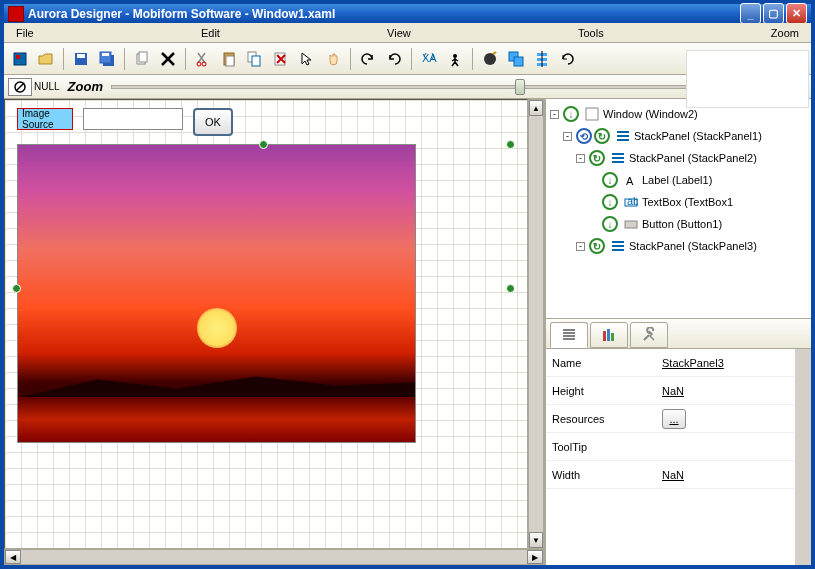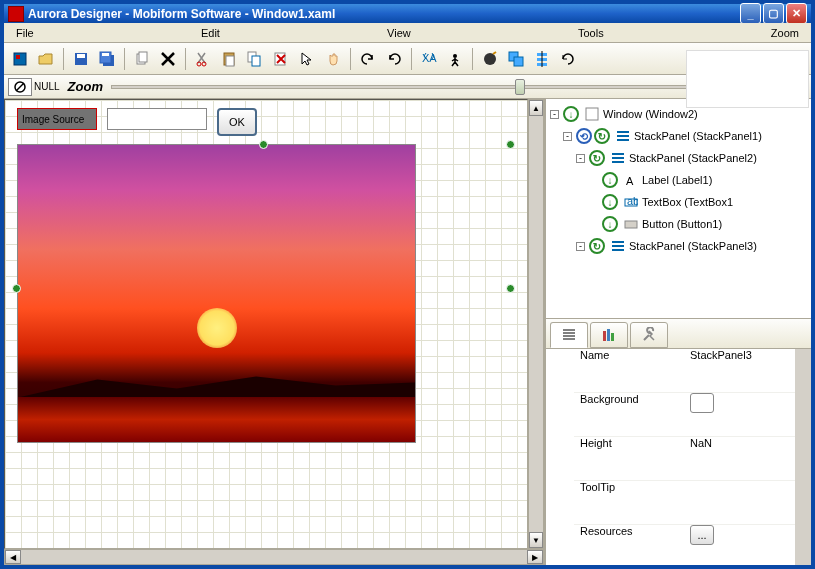--- a/index.html
+++ b/index.html
@@ -27,21 +27,21 @@
 .logo-area { position: absolute; right: 10px; top: 52px; width: 115px; height: 55px; background: white; display: flex; align-items: center; justify-content: center; font-size: 18px; font-weight: bold; font-family: 'Times New Roman', serif; background: linear-gradient(to right, #8a4a9a 0%, #d060a0 20%, #e07070 40%, #d0a060 60%, #80b060 80%, #5090c0 100%); -webkit-background-clip: text; color: transparent; letter-spacing: 2px; z-index: 5; }
 .logo-box { position: absolute; right: 6px; top: 50px; width: 123px; height: 58px; background: white; border: 1px solid #ddd; z-index: 4; }
 .main { flex: 1; display: flex; background: #ece9d8; overflow: hidden; }
 .left { width: 542px; display: flex; flex-direction: column; border-right: 2px solid #aca899; }
 .tabs { height: 22px; background: #d4d0c8; display: flex; align-items: flex-end; padding-left: 4px; }
 .tab { background: white; border: 1px solid #aca899; border-bottom: none; padding: 2px 10px; font-size: 11px; cursor: pointer; }
 .canvas-area { flex: 1; background: #fff; position: relative; overflow: hidden; border: 1px inset #aca899; }
 .grid { position: absolute; inset: 0; background-image: linear-gradient(to right, #e0e0d0 1px, transparent 1px), linear-gradient(to bottom, #e0e0d0 1px, transparent 1px); background-size: 16px 16px; }
 .design-content { position: absolute; left: 12px; top: 8px; }
 .row1 { display: flex; gap: 10px; margin-bottom: 8px; }
-.lbl { width: 80px; height: 22px; border: 1px solid #c00; background: #737373; display: flex; align-items: center; padding: 0 4px; font-size: 10px; }
+.lbl { width: 56px; height: 22px; border: 1px solid #c00; background: #7dd3fc; display: flex; align-items: center; padding: 0 4px; font-size: 10px; }
 .inp { width: 100px; height: 22px; border: 1px solid #888; background: white; }
 .okbtn { width: 40px; height: 28px; border: 2px solid #4a6a8a; border-radius: 4px; background: linear-gradient(to bottom, #fff, #e0e0e0); display: flex; align-items: center; justify-content: center; cursor: pointer; }
 .imgframe { width: 399px; height: 299px; border: 1px solid #888; position: relative; background: linear-gradient(to bottom, #a040a0 0%, #d050a0 15%, #f07060 35%, #ff5020 55%, #d02000 70%, #400000 80%, #200000 100%); }
 .imgframe .sun { position: absolute; left: 45%; top: 55%; width: 40px; height: 40px; background: radial-gradient(circle, #fff080 0%, #ffe060 60%, transparent 100%); border-radius: 50%; }
 .imgframe .mtn { position: absolute; bottom: 15%; left: 0; right: 0; height: 30px; background: #1a0000; clip-path: polygon(0 100%, 20% 40%, 40% 70%, 60% 30%, 80% 60%, 100% 50%, 100% 100%); }
 .imgframe .water { position: absolute; bottom: 0; left: 0; right: 0; height: 15%; background: linear-gradient(to bottom, #600000, #c02000, #800000); }
 .hscroll { height: 16px; background: #d4d0c8; border: 1px solid #aca899; display: flex; }
 .hscroll .sbtn { width: 16px; height: 14px; background: linear-gradient(to bottom, #fff, #d4d0c8); border: 1px solid #888; display: flex; align-items: center; justify-content: center; font-size: 8px; cursor: pointer; }
 .vscroll { width: 16px; background: #d4d0c8; border: 1px solid #aca899; display: flex; flex-direction: column; }
 .vscroll .sbtn { width: 14px; height: 16px; background: linear-gradient(to bottom, #fff, #d4d0c8); border: 1px solid #888; display: flex; align-items: center; justify-content: center; font-size: 8px; cursor: pointer; }
@@ -54,23 +54,23 @@
 .ticon.down { border-color: #2a8a2a; color: #2a8a2a; }
 .ticon.blue { border-color: #2a5fb8; color: #2a5fb8; }
 .ticon.green { border-color: #2a8a2a; color: #2a8a2a; }
 .typeicon { width: 14px; height: 14px; margin: 0 4px; display: inline-flex; align-items: center; justify-content: center; }
 .tnode .label { cursor: pointer; }
 .tnode.bold .label { font-weight: normal; }
 .proptabs { height: 30px; display: flex; align-items: flex-end; background: linear-gradient(to bottom, #fdfdfb, #ece9d8); border-bottom: 1px solid #aca899; padding-left: 4px; gap: 2px; }
 .ptab { width: 38px; height: 26px; border: 1px solid #aca899; background: linear-gradient(to bottom, #fff, #ece9d8); display: flex; align-items: center; justify-content: center; cursor: pointer; border-radius: 3px 3px 0 0; }
 .ptab.active { background: white; border-bottom-color: white; }
 .props { flex: 1; overflow: auto; background: white; position: relative; }
-.prow { display: flex; height: 44px; border-bottom: 1px solid #f0f0ec; padding: 0 6px; margin-left: 28px; }
+.prow { display: flex; height: 28px; align-items: center; border-bottom: 1px solid #f0f0ec; padding: 0 6px; }
 .prow .pname { width: 110px; }
-.prow .pval { flex: 1; }
+.prow .pval { flex: 1; text-decoration: underline; }
 .prow .pbtn { width: 24px; height: 20px; border: 1px solid #888; background: linear-gradient(to bottom, #fff, #e0e0e0); border-radius: 3px; display: flex; align-items: center; justify-content: center; cursor: pointer; }
 .props .vscroll2 { position: absolute; right: 0; top: 0; bottom: 0; width: 16px; background: #d4d0c8; }
 .ghandle { position: absolute; width: 9px; height: 9px; background: #2a8a2a; border: 1px solid white; border-radius: 50%; z-index: 3; }
 </style>
 </head>
 <body>
 
 <div class="window">
   <div class="titlebar">
     <div class="appicon"></div>
@@ -386,39 +386,33 @@
             </svg>
           </div>
       </div>
       <div class="props" id="props">
         <div class="vscroll2"></div>
       <div class="prow">
             <span class="pname">Name</span>
             <span class="pval"><span>StackPanel3</span></span>
           </div>
           <div class="prow">
-            <span class="pname">Background</span>
-            <span class="pval">
-              <span class="pbtn" style="background:#fff"></span>
-            </span>
-          </div>
-          <div class="prow">
             <span class="pname">Height</span>
             <span class="pval"><span>NaN</span></span>
-          </div>
-          <div class="prow">
-            <span class="pname">ToolTip</span>
-            <span class="pval"><span></span></span>
           </div>
           <div class="prow">
             <span class="pname">Resources</span>
             <span class="pval">
               <span class="pbtn">...</span>
             </span>
           </div>
           <div class="prow">
+            <span class="pname">ToolTip</span>
+            <span class="pval"><span></span></span>
+          </div>
+          <div class="prow">
             <span class="pname">Width</span>
             <span class="pval"><span>NaN</span></span>
           </div>
         </div>
     </div>
   </div>
 </div>
 
 </body></html>

